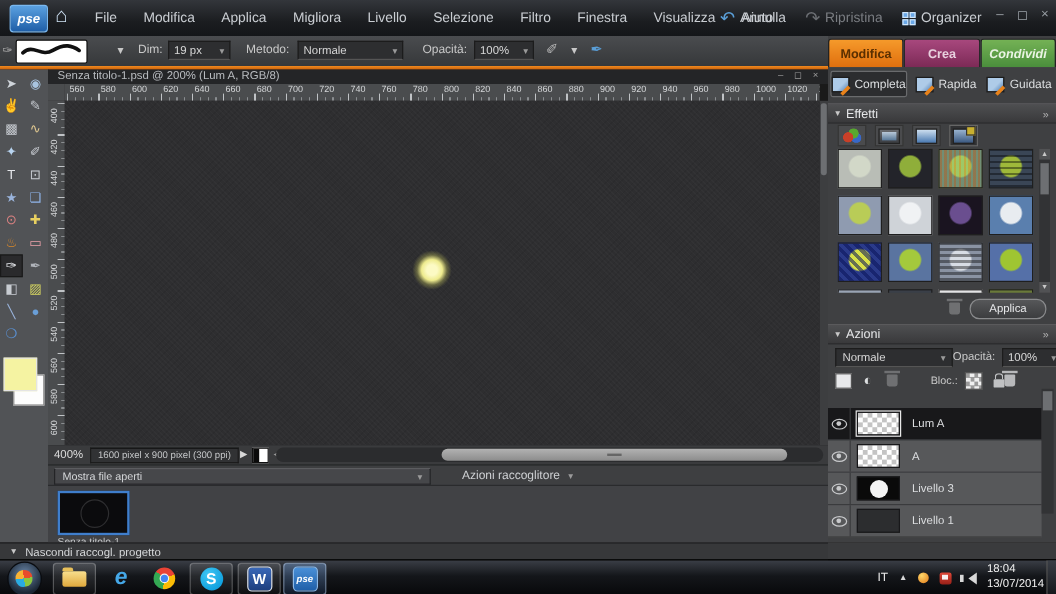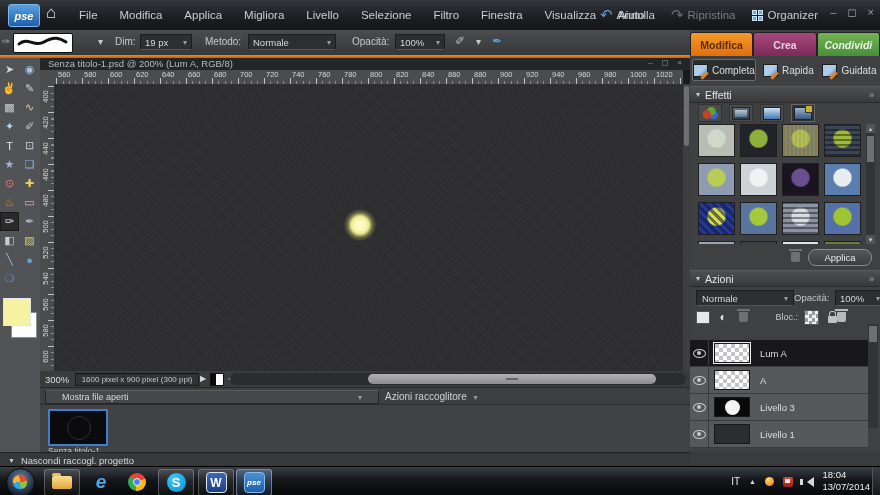--- a/index.html
+++ b/index.html
@@ -89,21 +89,21 @@
   .bw-swatch i{position:absolute;left:0;top:0;width:5px;height:11px;background:#0a0a0a;display:block;}
   .tiny-caret{position:absolute;left:188px;top:3px;font-size:8px;color:#9a9a9a;}
   .hscroll-track{position:absolute;left:190px;top:2px;width:456px;height:12px;background:#2b2c2e;border-radius:6px;}
   .hscroll-thumb{position:absolute;left:138px;top:1px;width:288px;height:10px;border-radius:5px;
     background:linear-gradient(#b2b2b2,#8c8c8c);}
   .hscroll-thumb::after{content:"";position:absolute;left:50%;top:4px;width:12px;height:2px;margin-left:-6px;background:#666;}
   
   #bin-header{position:absolute;left:40px;top:387px;width:650px;height:17px;background:#3e3f41;border-top:1px solid #27282a;}
   .bin-dd{position:absolute;left:5px;top:2px;width:300px;height:12px;background:#46474a;
     border:1px solid #232426;border-top-color:#5c5d60;display:flex;align-items:center;
-    justify-content:space-between;padding:0 16px;font-size:9px;color:#d4d6d8;}
+    justify-content:space-between;padding:0 6px;font-size:9px;color:#d4d6d8;}
   .bin-actions{position:absolute;left:345px;top:3px;font-size:10px;color:#cfd1d4;}
   #photo-bin{position:absolute;left:40px;top:404px;width:650px;height:48px;background:#414245;border-top:1px solid #2a2b2d;}
   .bin-thumb{position:absolute;left:8px;top:4px;width:56px;height:33px;background:#0b0b0d;
     border:2px solid #3f7ecc;}
   .bin-thumb i{position:absolute;left:17px;top:5px;width:22px;height:22px;border-radius:50%;
     border:1px solid #2e2e30;display:block;}
   .bin-label{position:absolute;left:8px;top:41px;font-size:8.5px;color:#c6c8ca;}
   #hide-bar{position:absolute;left:0;top:452px;width:690px;height:14px;background:#37383a;
     border-top:1px solid #202122;display:flex;align-items:center;font-size:9.5px;color:#d6d8da;}
   #hide-bar .tri{font-size:7px;margin:0 6px 0 8px;color:#c8c8c8;}
@@ -391,21 +391,21 @@
       <div class="vlab" style="top: 268px;">600</div>
     </div>
   <div id="canvas">
     <div class="glow-dot"></div>
   </div>
   <div id="vscroll">
       <div class="thumb"></div>
     </div>
 
   <div id="status-row">
-    <span class="zoom-label">300%</span>
+    <span class="zoom-label">400%</span>
     <span class="size-box">1600 pixel x 900 pixel (300 ppi)</span>
     <span class="play-tri">▶</span>
     <span class="bw-swatch">
         <i></i>
       </span>
     <span class="tiny-caret">◂</span>
     <span class="hscroll-track">
       <span class="hscroll-thumb"></span>
     </span>
   </div>

